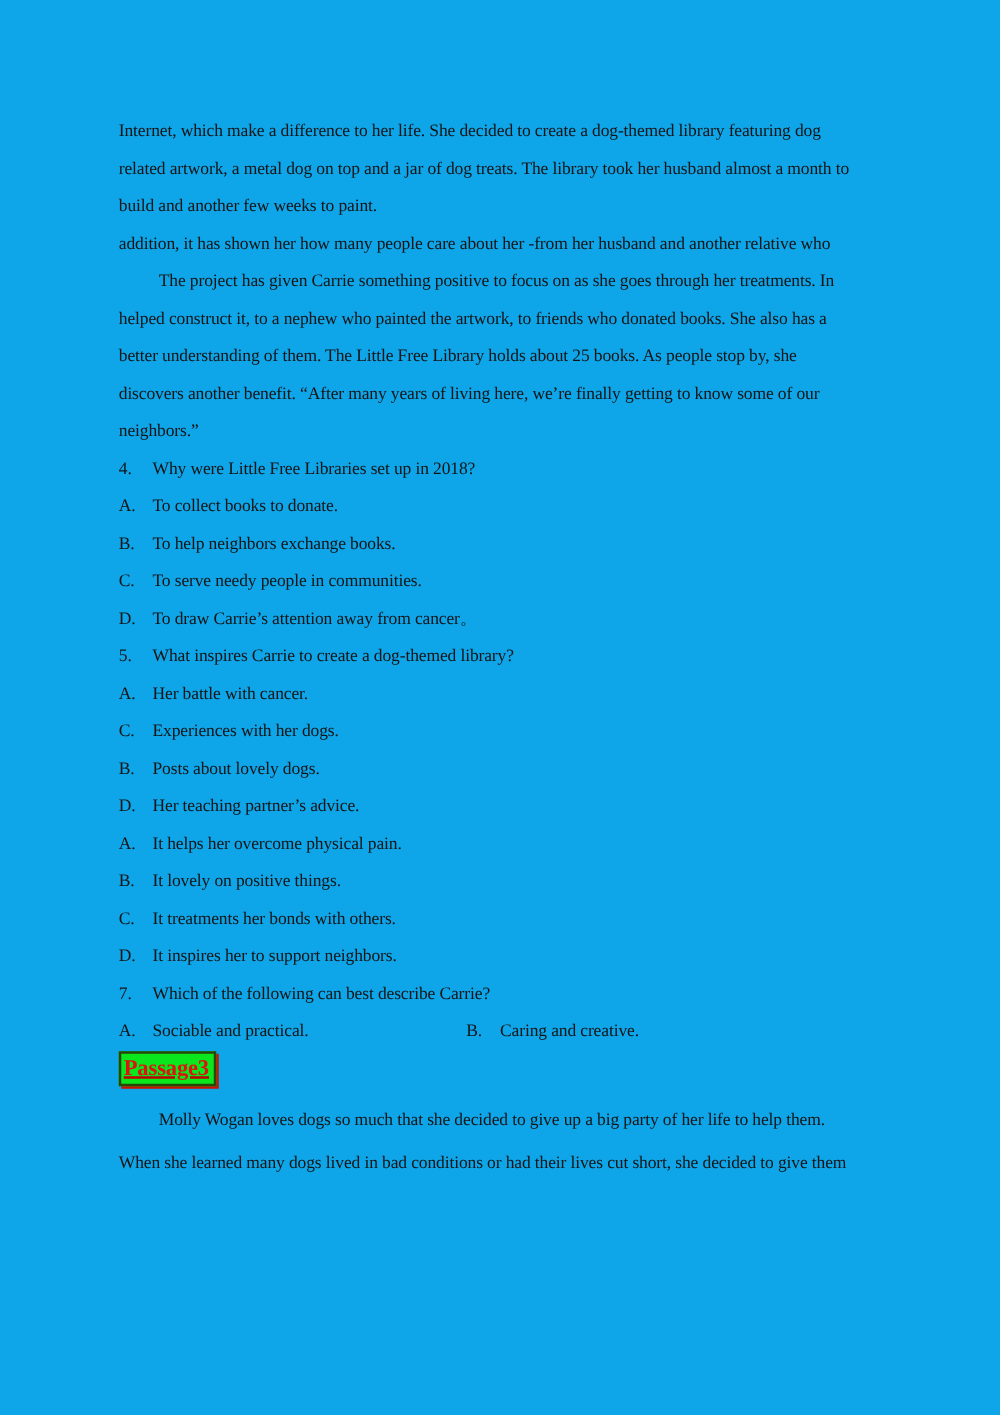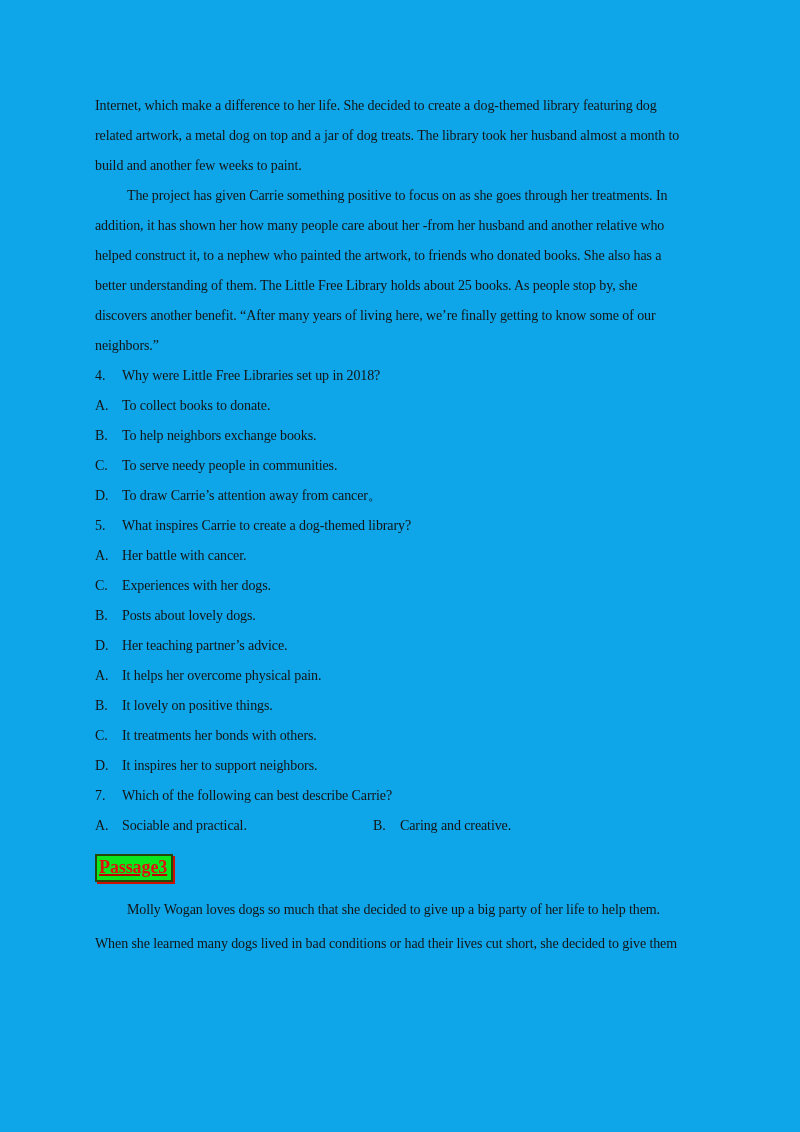--- a/index.html
+++ b/index.html
@@ -36,21 +36,20 @@
     display: inline-block;
     min-width: 27px;
   }
   .options-row .opt-col {
     display: inline-block;
   }
   .options-row .opt-col.first {
     width: 278px;
   }
   .heading-row {
-    margin-top: 13px;
     height: 28px;
   }
   .passage-heading {
     display: inline-block;
     font-size: 18px;
     font-weight: bold;
     color: #e01111;
     background: #0ae71c;
     border: 2px solid #27470a;
     padding: 1px 4px 2px 2px;
@@ -74,22 +73,22 @@
 <div class="page">
   <div class="content">
 
     <div class="para">
       <div class="line">Internet, which make a difference to her life. She decided to create a dog-themed library featuring dog</div>
       <div class="line">related artwork, a metal dog on top and a jar of dog treats. The library took her husband almost a month to</div>
       <div class="line">build and another few weeks to paint.</div>
     </div>
 
     <div class="para">
+      <div class="line">addition, it has shown her how many people care about her -from her husband and another relative who</div>
       <div class="line indent">The project has given Carrie something positive to focus on as she goes through her treatments. In</div>
-      <div class="line">addition, it has shown her how many people care about her -from her husband and another relative who</div>
       <div class="line">helped construct it, to a nephew who painted the artwork, to friends who donated books. She also has a</div>
       <div class="line">better understanding of them. The Little Free Library holds about 25 books. As people stop by, she</div>
       <div class="line">discovers another benefit. “After many years of living here, we’re finally getting to know some of our</div>
       <div class="line">neighbors.”</div>
     </div>
 
     <div class="question">
       <div class="line">
         <span class="q-label">4.</span><span>Why were Little Free Libraries set up in 2018?</span>
       </div>

